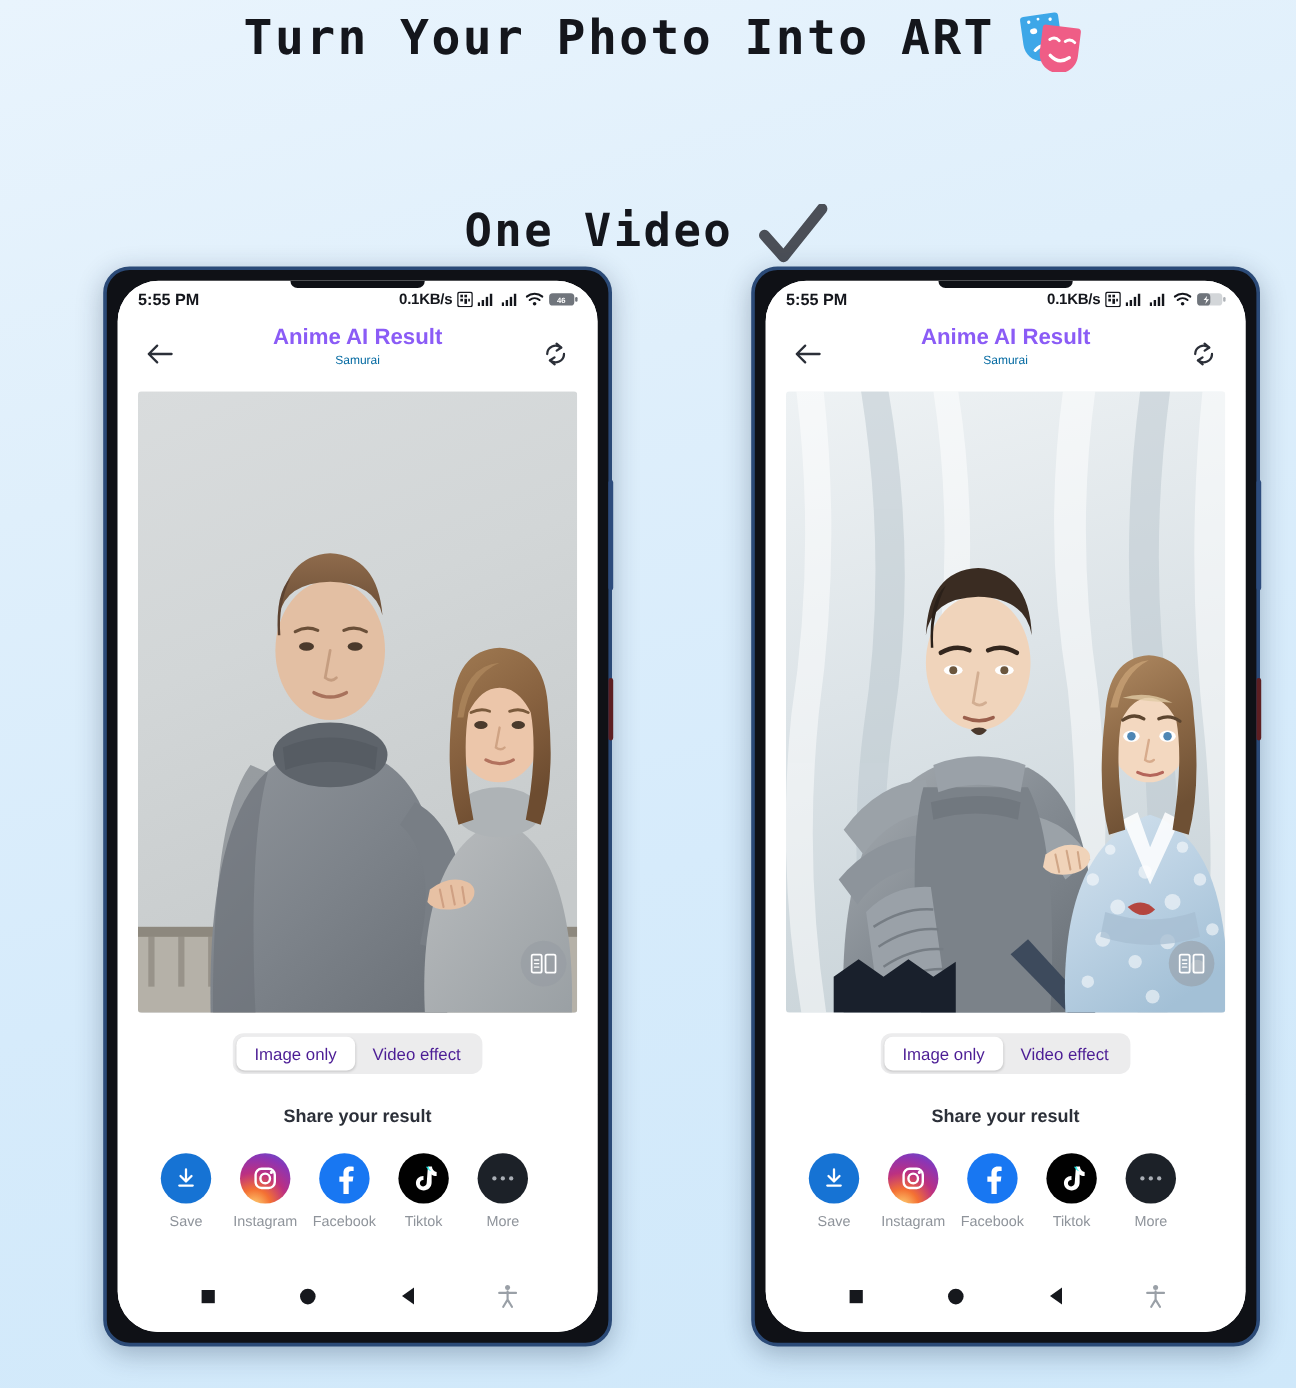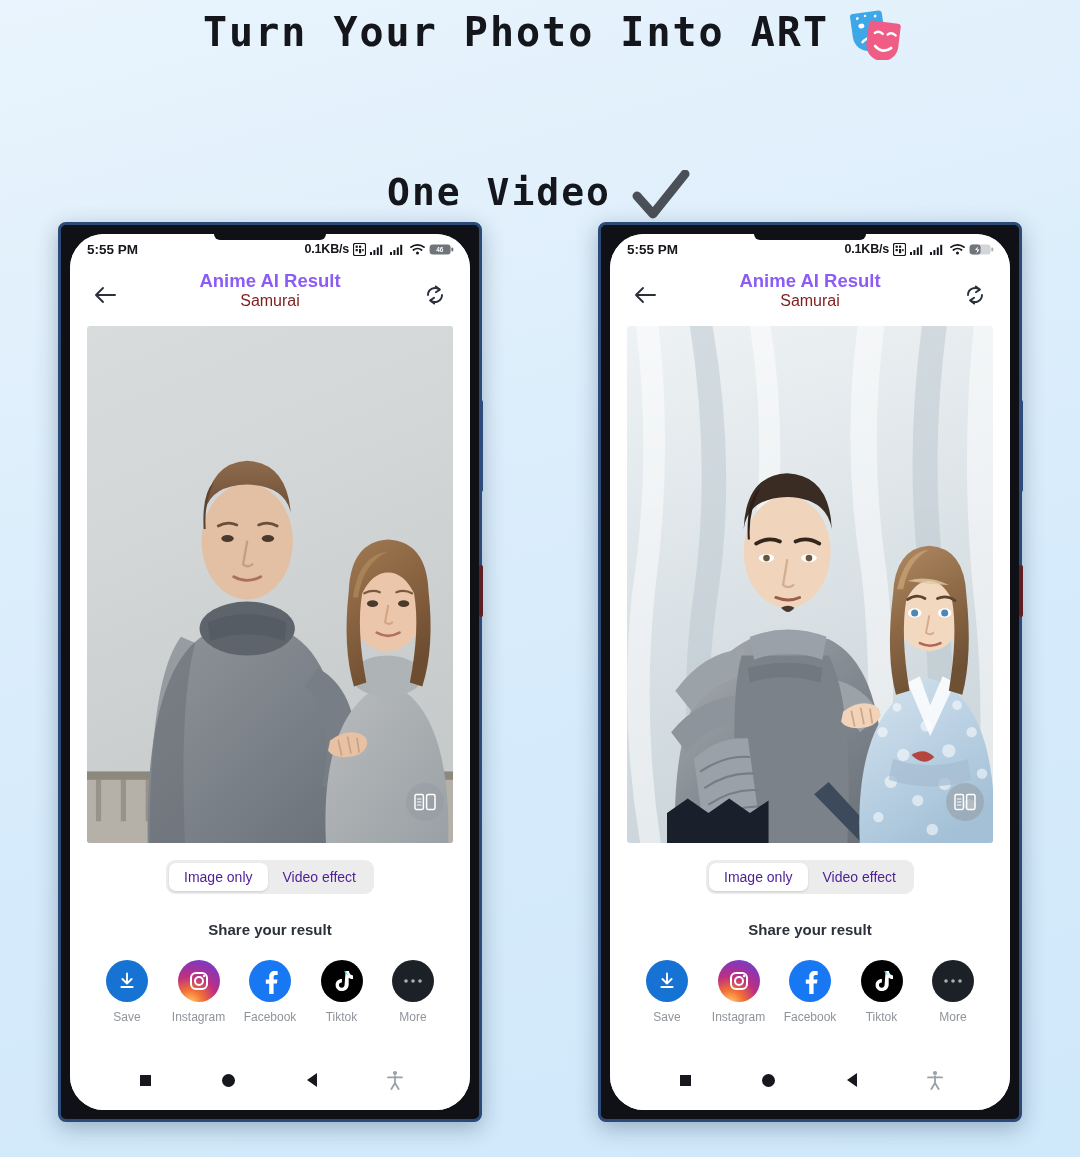--- a/index.html
+++ b/index.html
@@ -51,25 +51,26 @@
   }
   .mask-icon { display: inline-block; width: 60px; height: 52px; position: relative; top: 2px; }
   .check-icon { display: inline-block; width: 62px; height: 52px; position: relative; top: 4px; }
 
   
   .phone {
     position: absolute;
     top: 222px;
     width: 424px;
     height: 900px;
-    border-radius: 8px;
+    border-radius: 22px;
     background: #0f1116;
     border: 3px solid #2b4a77;
     box-shadow: 0 6px 22px rgba(20,40,70,.30);
     padding: 9px;
+    margin-left: 28px;
   }
   #phone-left  { left: 58px; }
   #phone-right { left: 598px; }
 
   .screen {
     position: relative;
     width: 100%;
     height: 100%;
     background: #ffffff;
     border-radius: 34px;
@@ -121,21 +122,21 @@
     background: #ffffff;
     position: relative;
   }
   .appbar-titles {
     position: absolute;
     left: 0; right: 0; top: 6px;
     text-align: center;
     pointer-events: none;
   }
   .app-title { font-size: 18.5px; font-weight: bold; color: #8b5cf6; line-height: 22px; }
-  .app-sub   { font-size: 16px; color: #7f1d1d; line-height: 17px; }
+  .app-sub   { font-size: 10px; color: #0369a1; line-height: 17px; }
   .back-btn, .refresh-btn {
     width: 34px; height: 34px;
     display: flex; align-items: center; justify-content: center;
     z-index: 2;
   }
   .refresh-btn { margin-left: auto; }
 
   
   .stage {
     flex: 0 0 499px;
@@ -196,21 +197,21 @@
     padding-top: 10px;
   }
   .share-title {
     font-size: 15px;
     font-weight: bold;
     color: #2c3039;
     margin-bottom: 22px;
   }
   .share-row {
     display: flex;
-    justify-content: space-between;
+    justify-content: flex-start;
     width: 100%;
     padding: 0 24px;
   }
   .share-item {
     display: flex; flex-direction: column; align-items: center;
     width: 66px;
   }
   .share-circle {
     width: 42px; height: 42px;
     border-radius: 50%;

